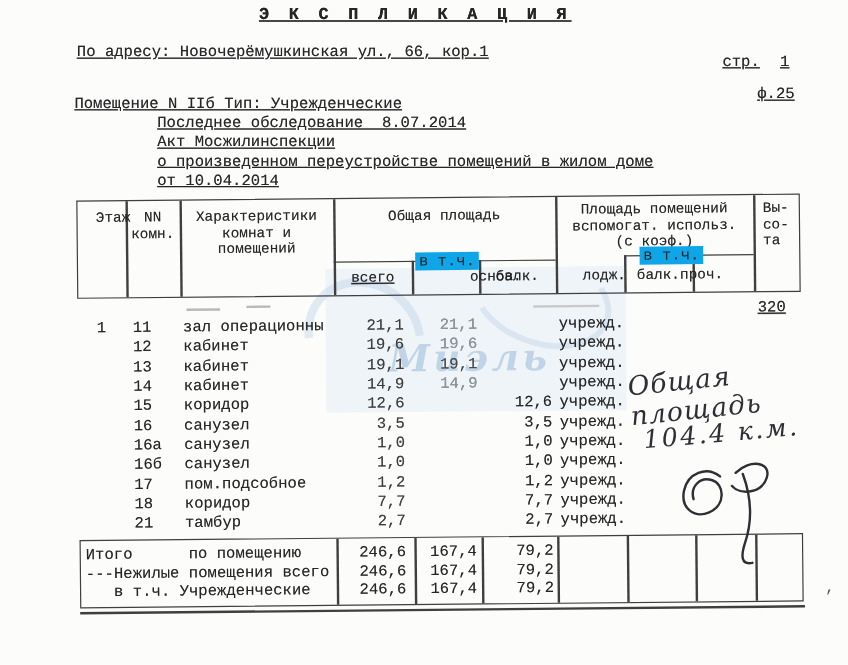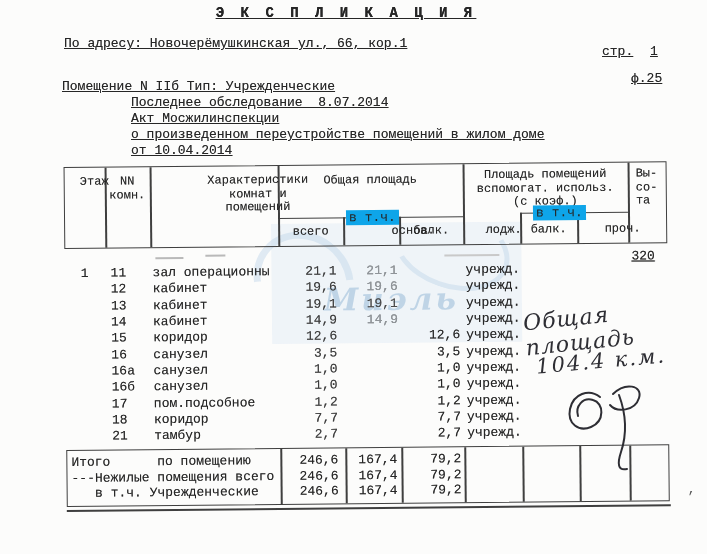--- a/index.html
+++ b/index.html
@@ -102,40 +102,40 @@
       <div class="hl" style="left:213px;top:52px;width:185px;"></div>
       <div class="hl" style="left:455px;top:49px;width:108px;"></div>
       <div class="vl" style="left:278px;top:52px;bottom:0;"></div>
       <div class="vl" style="left:334px;top:52px;bottom:0;"></div>
       <div class="vl" style="left:455px;top:49px;bottom:0;"></div>
       <div class="vl" style="left:512px;top:49px;bottom:0;"></div>
 
       <div class="hcell" style="left:0;top:8px;width:59px;">Этаж</div>
       <div class="hcell" style="left:40px;top:8px;width:45px;">NN
 комн.</div>
-      <div class="hcell" style="left:85px;top:8px;width:128px;margin-left:44px;">Характеристики
+      <div class="hcell" style="left:85px;top:8px;width:128px;">Характеристики
 комнат и
 помещений</div>
       <div class="hcell" style="left:213px;top:9px;width:185px;">Общая площадь</div>
       <div class="hcell" style="left:398px;top:5px;width:165px;">Площадь помещений
 вспомогат. использ.
 (с коэф.)</div>
       <div class="hcell" style="left:563px;top:5px;width:40px;text-align:left;padding-left:8px;">Вы-
 со-
 та</div>
 
       <div class="vtch" style="left:281px;top:45px;">в т.ч.</div>
       <div class="vtch" style="left:468px;top:42px;">в т.ч.</div>
 
-      <div class="hcell" style="left:213px;top:60px;width:65px;">всего</div>
+      <div class="hcell" style="left:213px;top:60px;width:65px;text-decoration:underline;">всего</div>
       <div class="hcell" style="left:278px;top:60px;width:56px;margin-left:42px;">основ.</div>
       <div class="hcell" style="left:334px;top:60px;width:64px;">балк.</div>
       <div class="hcell" style="left:398px;top:60px;width:81px;">лодж.</div>
       <div class="hcell" style="left:455px;top:60px;width:57px;">балк.</div>
-      <div class="hcell" style="left:532px;top:60px;width:51px;">проч.</div>
+      <div class="hcell" style="left:494px;top:60px;width:51px;">проч.</div>
     </div>
 
     <div class="abs tw hval">320</div>
 
     <div class="dash" style="left:156px;top:258px;width:28px;"></div>
     <div class="dash" style="left:206px;top:256px;width:20px;"></div>
     <div class="dash" style="left:445px;top:258px;width:55px;background:#c9c9c9;"></div>
     <div class="speck" style="left:686px;top:488px;">,</div>
 
     <div class="rows">

